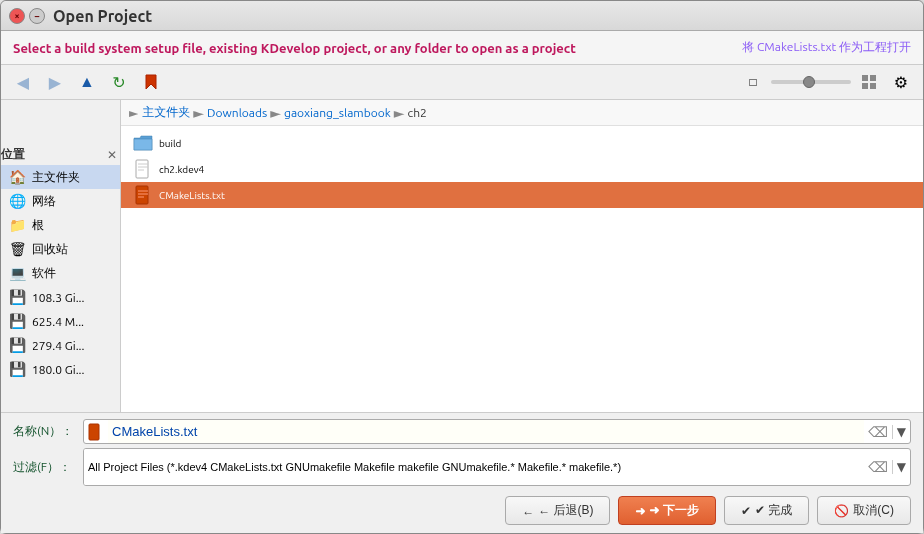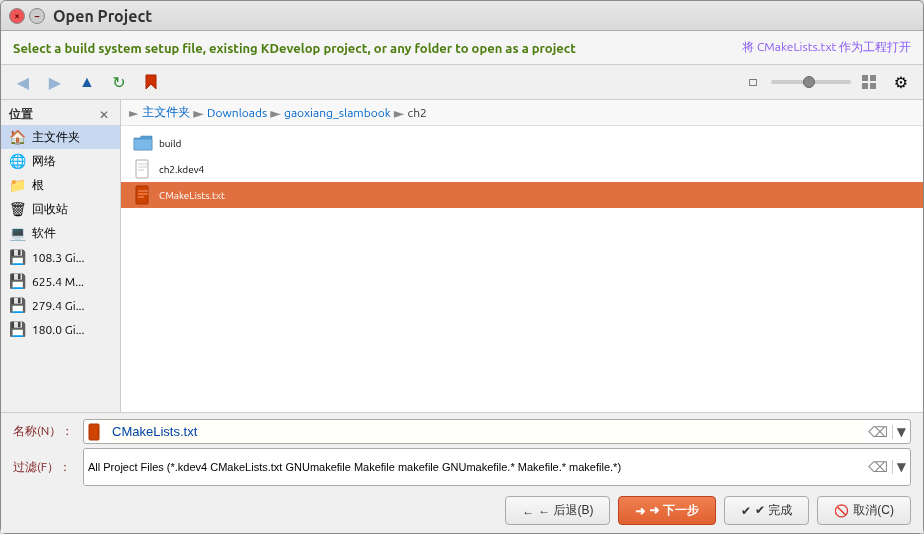--- a/index.html
+++ b/index.html
@@ -66,21 +66,21 @@
       background: #f5f5f5;
       border-bottom: 1px solid #ccc;
       padding: 8px 12px;
       display: flex;
       align-items: center;
       justify-content: space-between;
     }
 
     .instruction-text {
       font-size: 13px;
-      color: #4d7c0f;
+      color: #be185d;
       font-weight: bold;
     }
 
     .open-cmake-btn {
       color: #8b5cf6;
       font-size: 12px;
       cursor: pointer;
       white-space: nowrap;
     }
 
@@ -156,24 +156,25 @@
       width: 120px;
       background: #f0f0f0;
       border-right: 1px solid #ccc;
       padding: 4px 0;
     }
 
     .sidebar-header {
       display: flex;
       align-items: center;
       justify-content: space-between;
-      padding: 2px 8px;
+      padding: 2px 0;
       font-size: 12px;
       color: #333;
       font-weight: bold;
+      margin-top: 40px;
     }
 
     .sidebar-close-btn {
       cursor: pointer;
       font-size: 12px;
       color: #666;
       width: 16px;
       height: 16px;
       display: flex;
       align-items: center;
@@ -275,21 +276,21 @@
 
     .form-row {
       display: flex;
       align-items: center;
       margin-bottom: 4px;
     }
 
     .form-label {
       width: 70px;
       font-size: 12px;
-      color: #7f1d1d;
+      color: #14532d;
       white-space: nowrap;
     }
 
     .form-input-wrapper {
       flex: 1;
       display: flex;
       align-items: center;
       border: 1px solid #aaa;
       background: white;
       border-radius: 3px;

